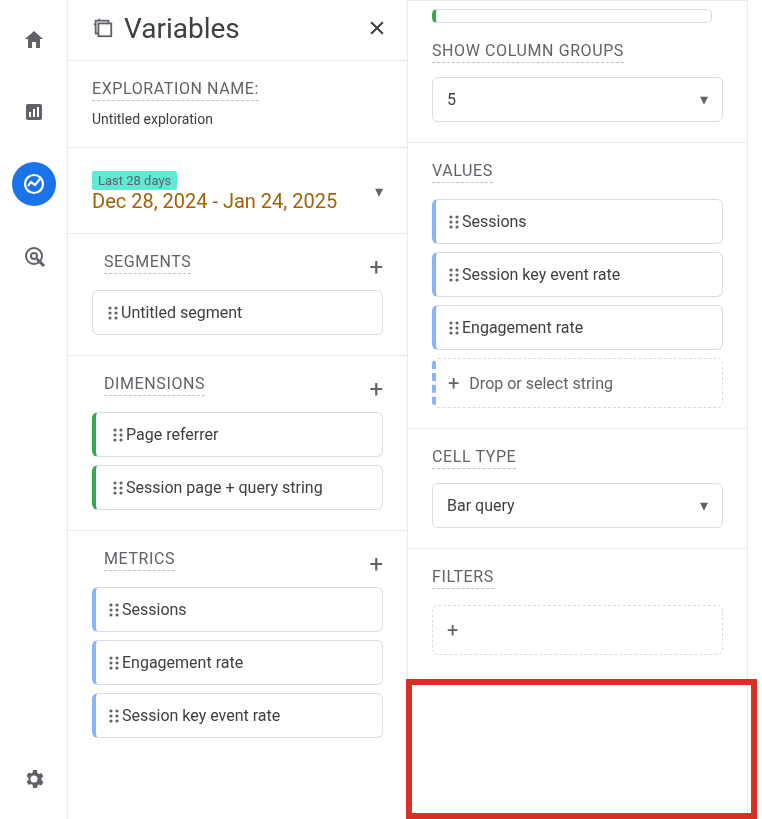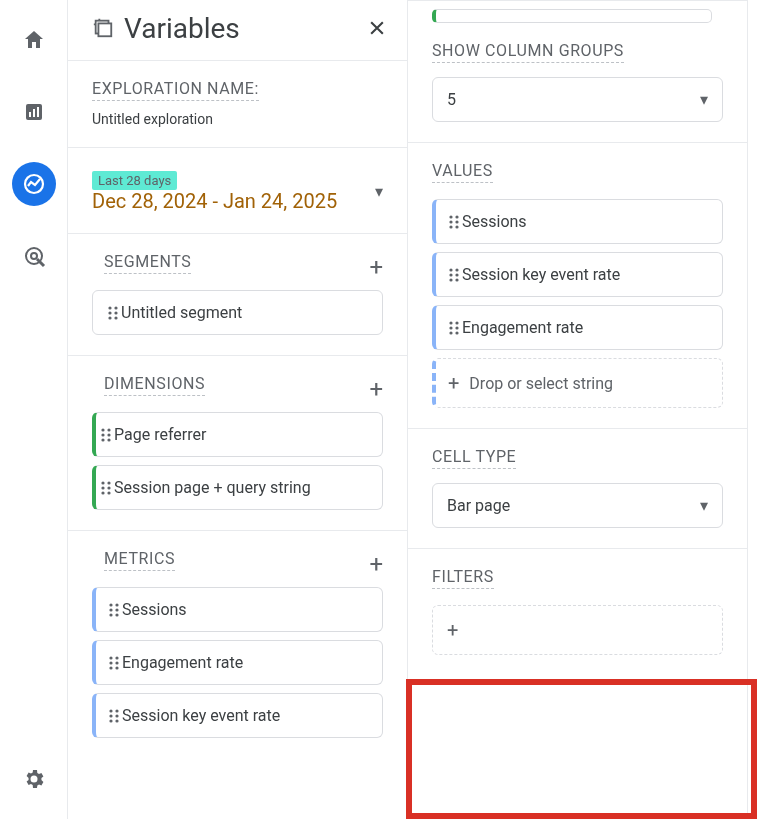--- a/index.html
+++ b/index.html
@@ -131,21 +131,21 @@
   border-radius: 6px;
   padding: 12px 14px;
   display: flex;
   align-items: center;
   gap: 2px;
   margin-top: 8px;
   font-size: 16px;
   color: #3c4043;
   cursor: grab;
 }
-.chip.dim { border-left: 4px solid #34a853; padding-left: 4px; text-align: right; }
+.chip.dim { border-left: 4px solid #34a853; padding-left: 16px; text-align: right; }
 .chip.met { border-left: 4px solid #8ab4f8; padding-left: 12px; }
 .chip .grip {
   color: #5f6368;
   font-size: 14px;
   letter-spacing: 1px;
 }
 
 .grip svg { display:block; }
 
 .input-box {
@@ -430,21 +430,21 @@
       </div>
       <div class="drop-chip metric-drop">
         <span class="plus">+</span>
         <span>Drop or select string</span>
       </div>
     </div>
 
     <div class="section">
       <div class="section-label">CELL TYPE</div>
       <div class="input-box">
-        <span>Bar page</span>
+        <span>Bar query</span>
         <span class="caret">▾</span>
       </div>
     </div>
 
     <div class="section nobot">
       <div class="section-label">FILTERS</div>
       <div class="drop-chip">
         <span class="plus">+</span>
       </div>
     </div>

